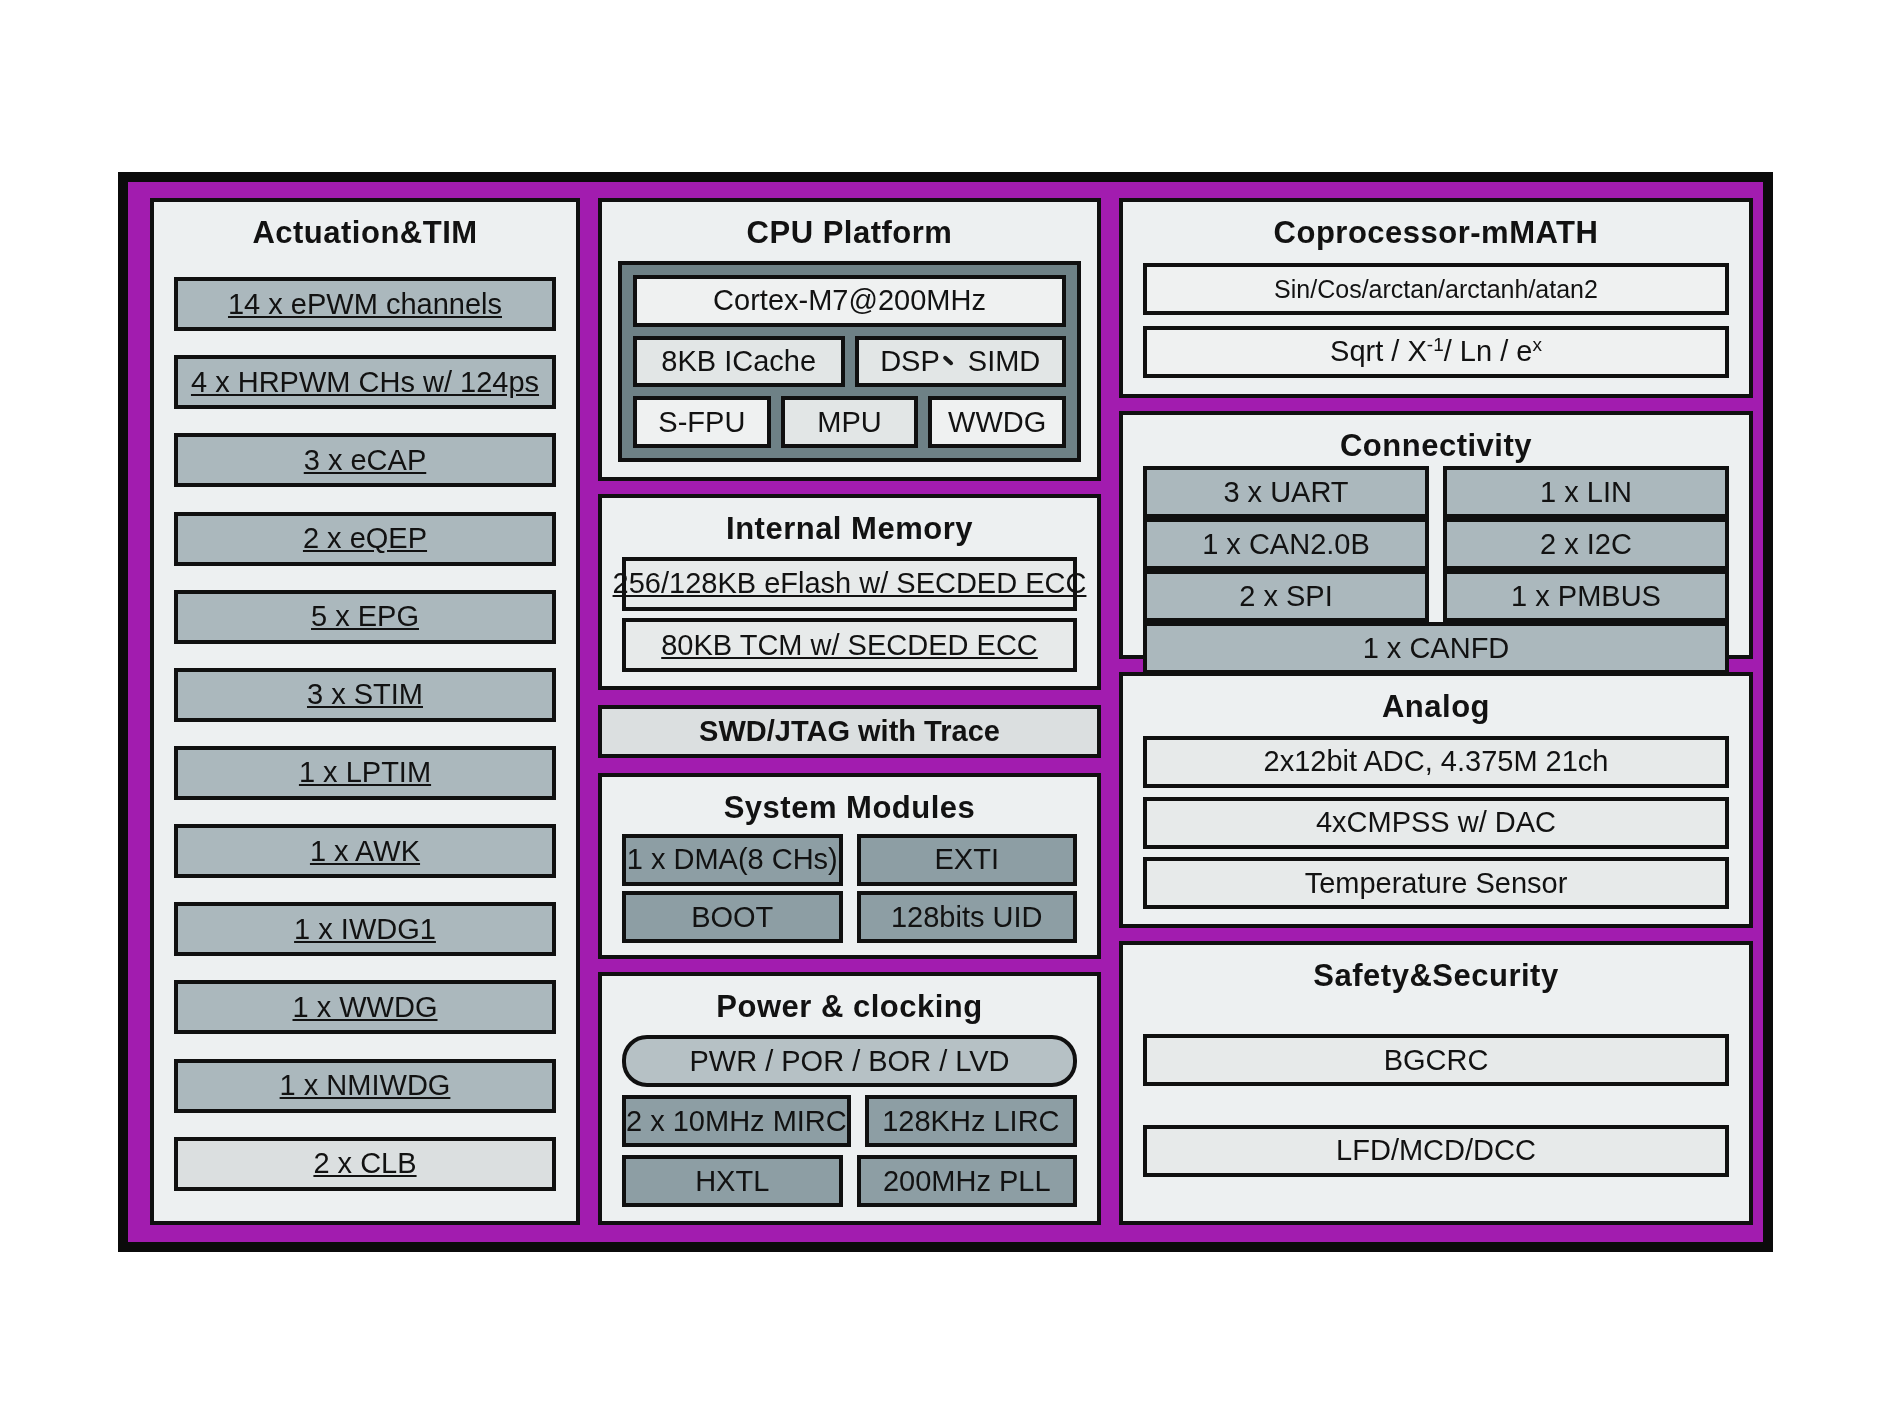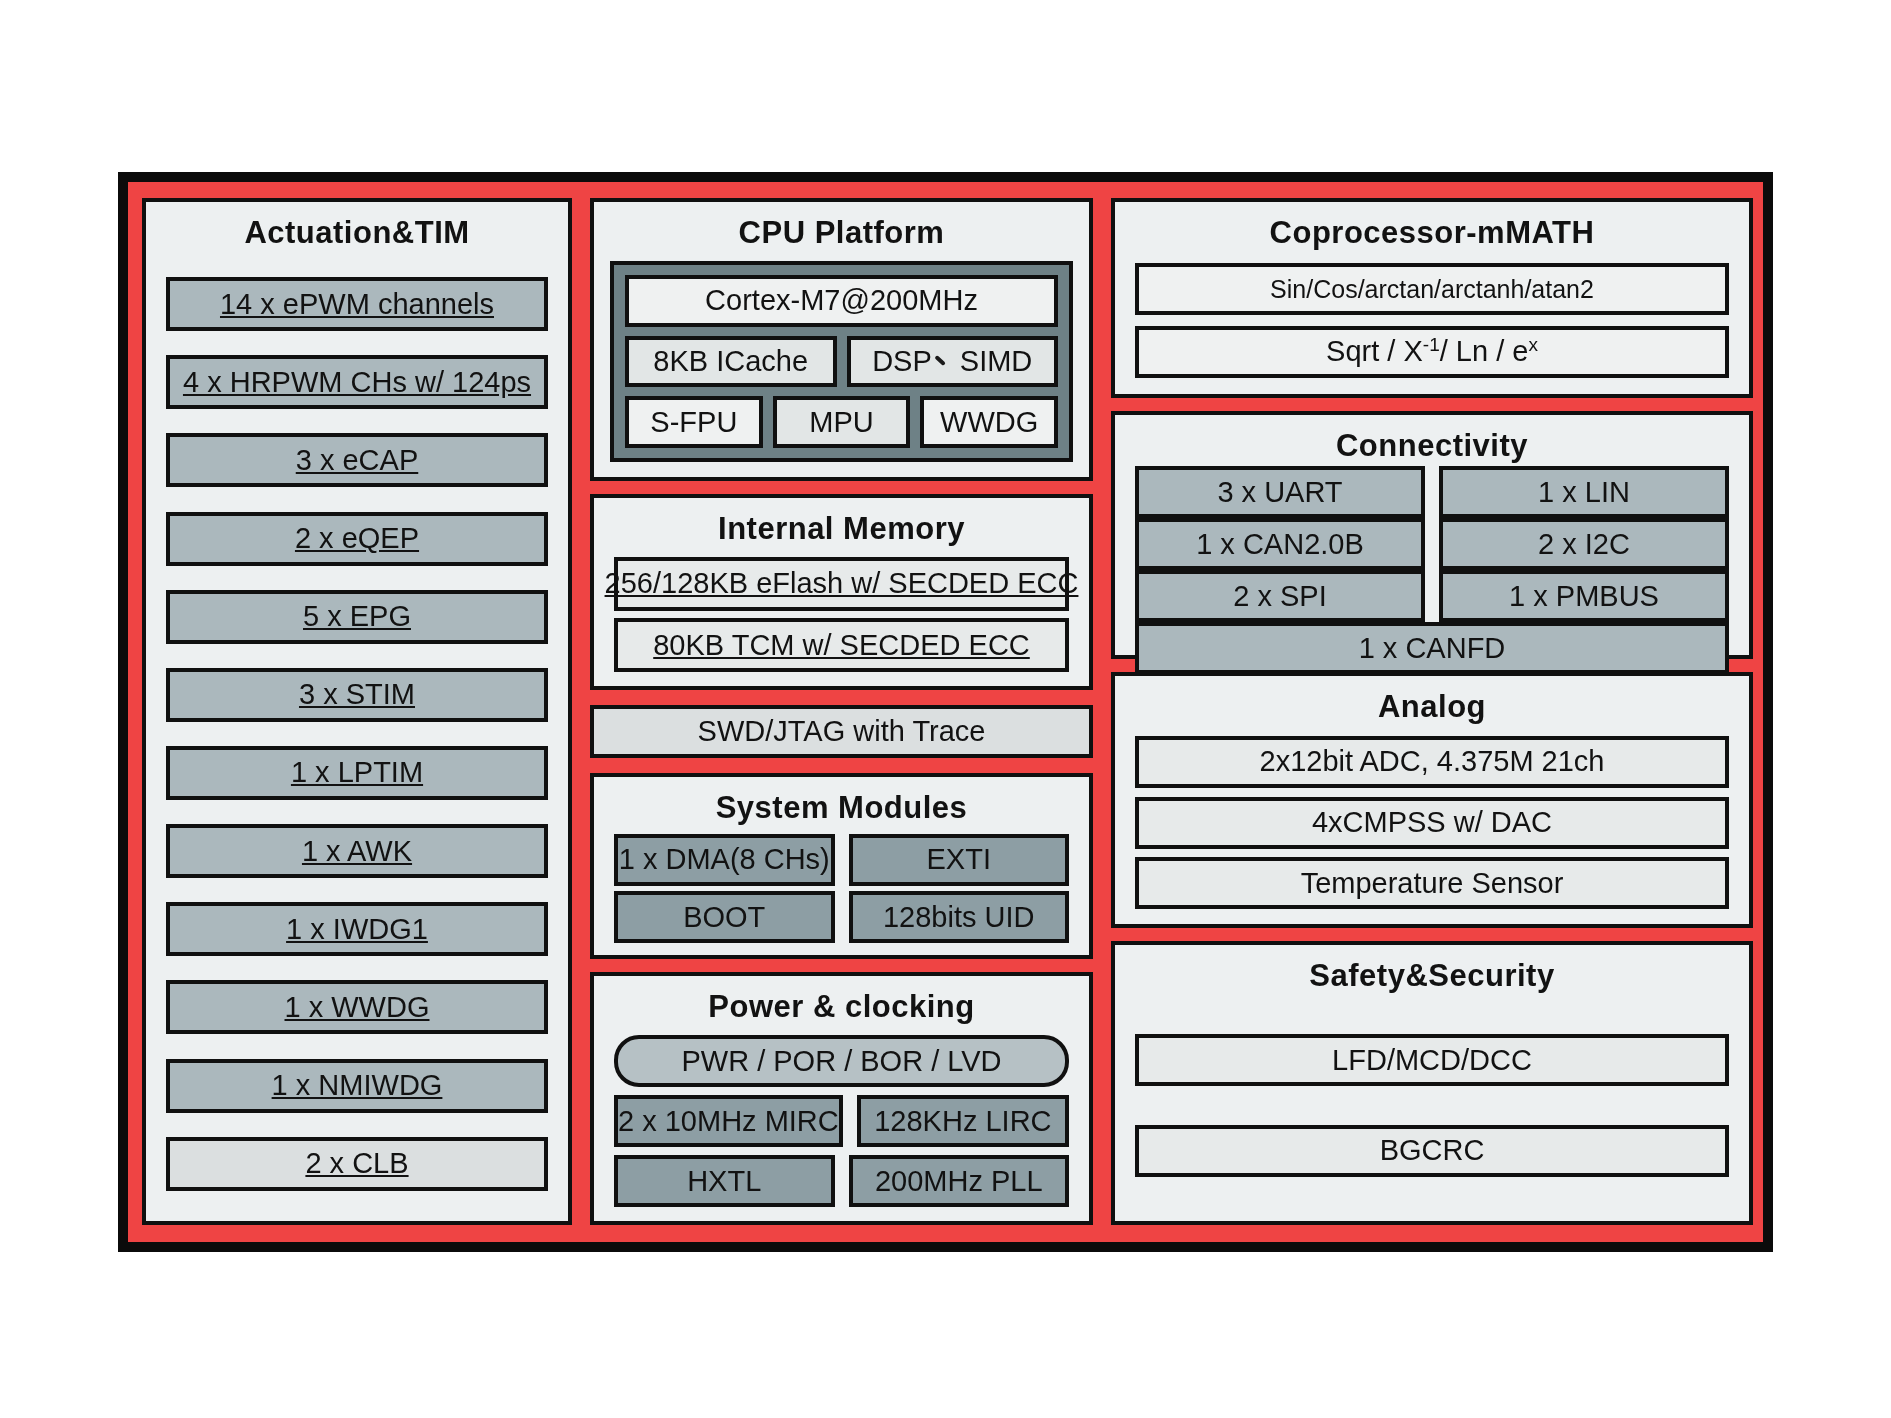--- a/index.html
+++ b/index.html
@@ -2,22 +2,22 @@
 <html><head>
 <meta charset="utf-8">
 <style>
   html,body{margin:0;padding:0;background:#ffffff;}
   .canvas{
     position:relative;width:1891px;height:1418px;background:#ffffff;overflow:hidden;
     font-family:"Liberation Sans","DejaVu Sans",sans-serif;color:#121212;
   }
   .outer{
     position:absolute;left:118px;top:172px;width:1655px;height:1080px;
-    box-sizing:border-box;border:10px solid #0b0b0b;background:#ef4444;
-    padding:16px 10px 17px 14px;display:flex;gap:18px;
+    box-sizing:border-box;border:10px solid #0b0b0b;background:#a21caf;
+    padding:16px 10px 17px 22px;display:flex;gap:18px;
   }
   .col{display:flex;flex-direction:column;gap:13px;box-sizing:border-box;height:100%;}
   .col-left{width:430px;}
   .col-mid{width:503px;}
   .col-right{flex:1;}
   .panel{
     background:#edf0f1;border:4px solid #101010;box-sizing:border-box;
     display:flex;flex-direction:column;
   }
   .grow{flex:1;}
@@ -45,21 +45,21 @@
   .f-white{background:#eff1f1;}
   .f-mid{background:#e2e6e6;}
   .sm{font-size:25px;}
   .cpu-box{
     flex:1;margin:8px 16px 15px;background:#6e8186;border:4px solid #101010;
     box-sizing:border-box;padding:10px 11px;display:grid;grid-template-rows:1fr 1fr 1fr;gap:9px;
   }
   .cpu-box .bx{height:auto;}
   .cpu-r2{display:grid;grid-template-columns:1fr 1fr;gap:10px;}
   .cpu-r3{display:grid;grid-template-columns:1fr 1fr 1fr;gap:10px;}
-  .swd{height:53px;margin:2px 0;}
+  .swd{height:53px;margin:2px 0;font-weight:bold;}
   .bx sup{font-size:19px;line-height:1;margin-top:-14px;}
   .ideo-comma{display:inline-block;width:13px;height:18px;position:relative;margin:0 10px 0 5px;}
   .ideo-comma::after{
     content:"";position:absolute;left:0;bottom:11px;width:12px;height:4px;border-radius:3px;
     background:#1b1b1b;transform:rotate(42deg);transform-origin:left top;
   }
 </style>
 </head>
 <body>
 
@@ -187,20 +187,20 @@
         <div class="panel-body">
           <div class="bx f-pale h52">2x12bit ADC, 4.375M 21ch</div>
           <div class="bx f-pale h52">4xCMPSS w/ DAC</div>
           <div class="bx f-pale h52">Temperature Sensor</div>
         </div>
       </section>
 
       <section class="panel grow">
         <div class="panel-title">Safety&amp;Security</div>
         <div class="panel-body">
+          <div class="bx f-pale h52">BGCRC</div>
           <div class="bx f-pale h52">LFD/MCD/DCC</div>
-          <div class="bx f-pale h52">BGCRC</div>
         </div>
       </section>
     </div>
 
   </div>
 </div>
 
 </body></html>

